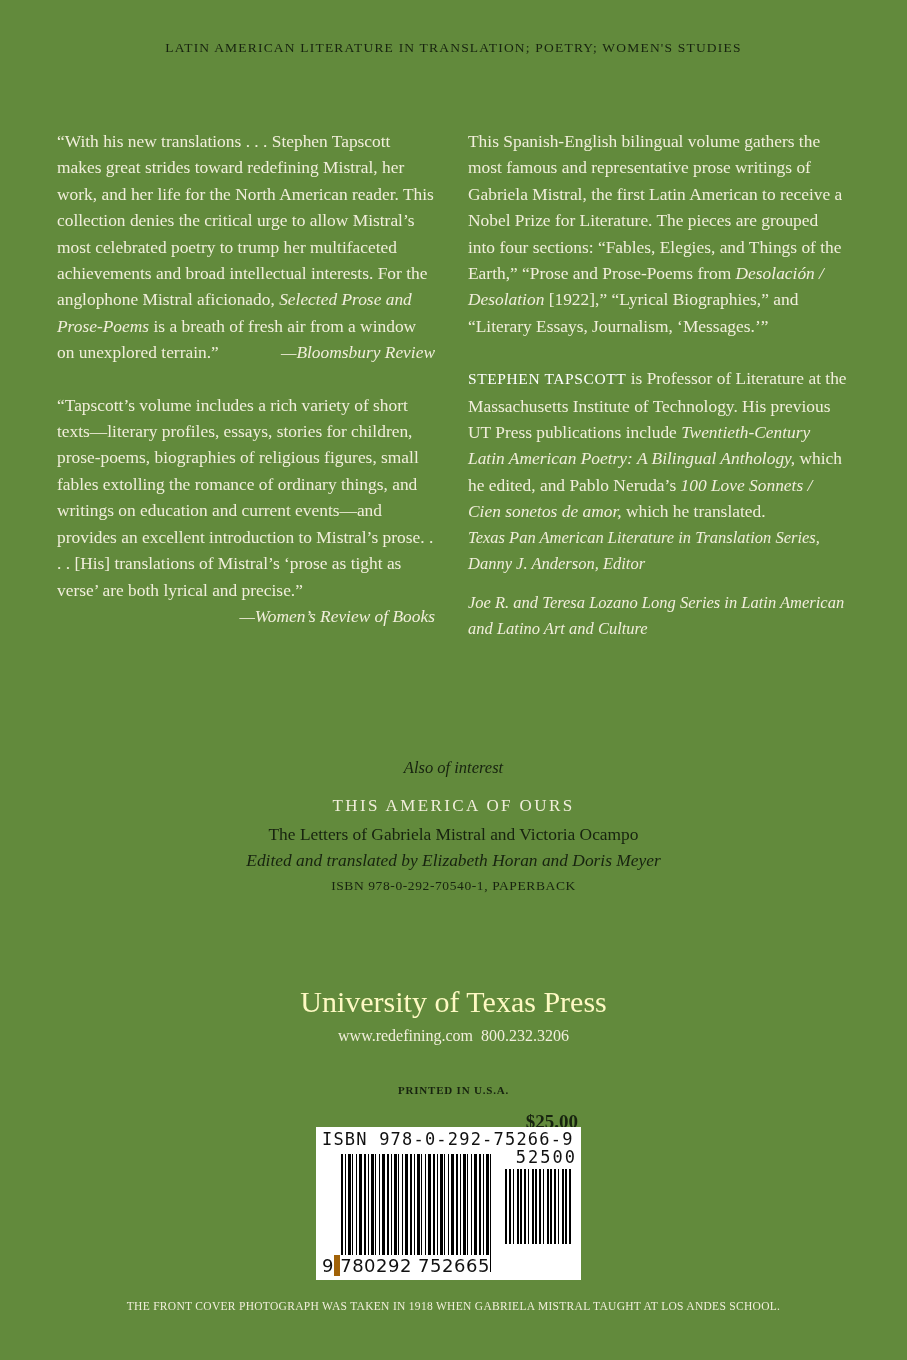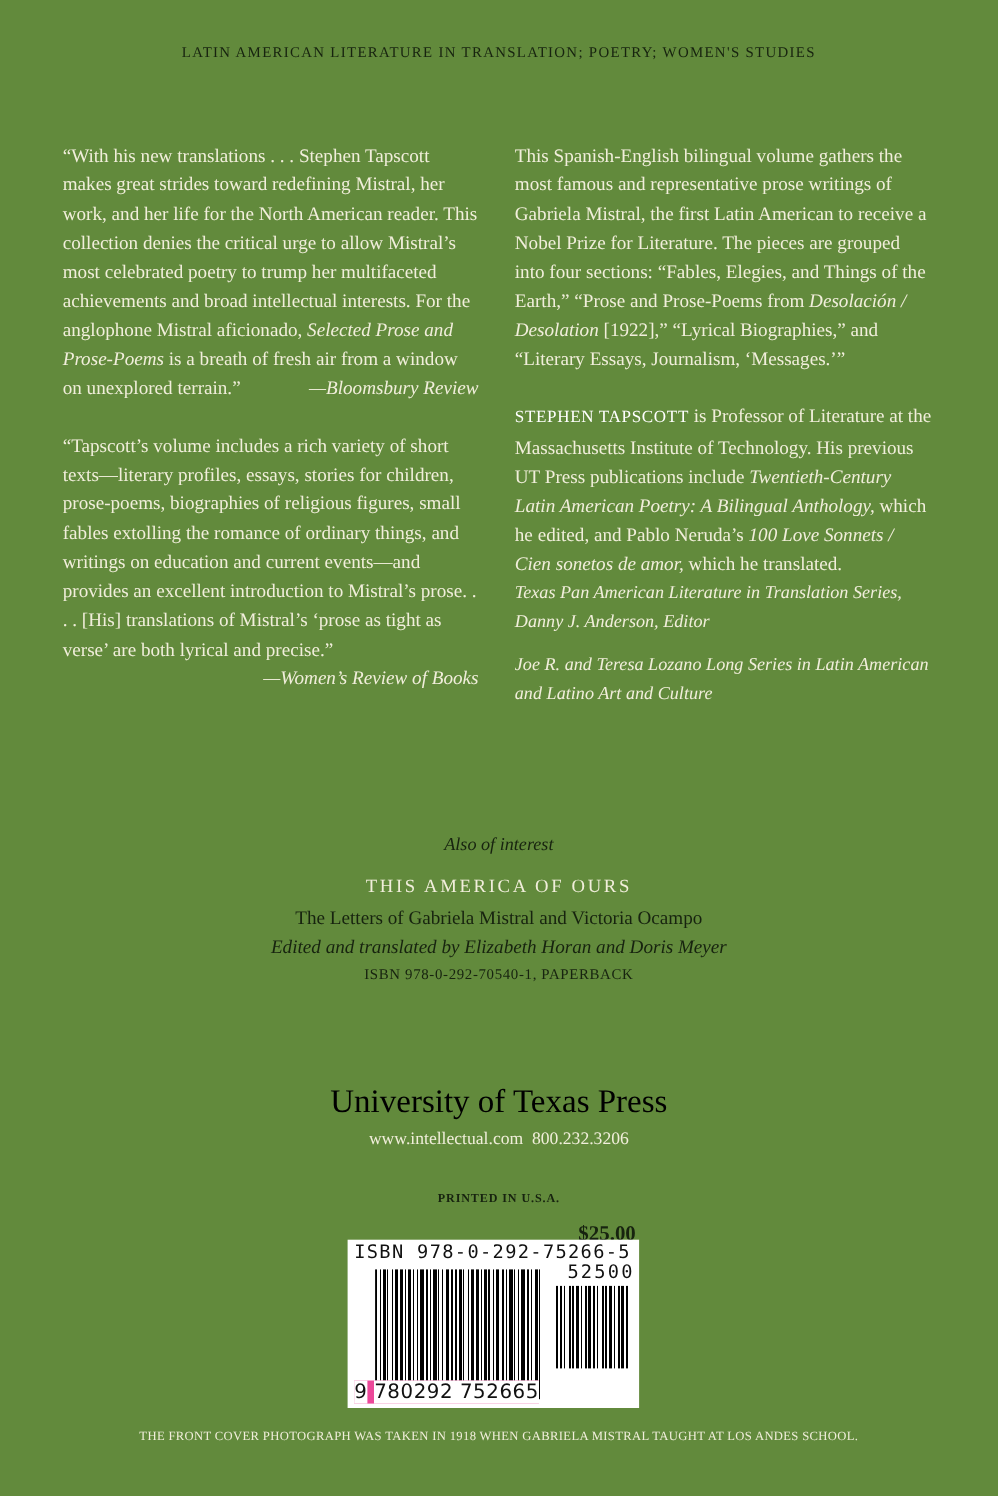--- a/index.html
+++ b/index.html
@@ -28,21 +28,21 @@
     .gap { height: 26px; }
     .sc { font-variant: small-caps; letter-spacing: 0.6px; color: #ffffff; text-transform: uppercase; font-size: 15.5px; }
     i, .it { font-style: italic; }
     .series p { margin: 0; font-style: italic; font-size: 16.5px; line-height: 26.4px; }
     .also { left: 0; width: 907px; text-align: center; color: #17230f; }
     .also-label { top: 758px; font-style: italic; font-size: 16.5px; }
     .also-title { top: 796px; font-size: 17px; letter-spacing: 2.4px; color: #f1eedb; }
     .also-sub { top: 824px; font-size: 17.4px; }
     .also-ed { top: 850px; font-size: 17.4px; font-style: italic; }
     .also-isbn { top: 878px; font-size: 13.5px; letter-spacing: 0.6px; }
-    .press { top: 985px; left: 0; width: 907px; text-align: center; font-size: 30px; color: #000000; }
+    .press { top: 985px; left: 0; width: 907px; text-align: center; font-size: 30px; color: #fef9c3; }
     .web { top: 1027px; left: 0; width: 907px; text-align: center; font-size: 16px; color: #f1eedb; }
     .printed { top: 1084px; left: 0; width: 907px; text-align: center; font-size: 11px; letter-spacing: 0.8px; color: #17230f; font-weight: bold; }
     .price { top: 1111px; left: 480px; width: 98px; text-align: right; font-size: 19px; font-weight: bold; color: #17230f; }
     .barcode-box {
       top: 1127px; left: 316px; width: 265px; height: 153px;
       background: #ffffff;
     }
     .bc-isbn {
       position: absolute; top: 2px; left: 6px; font-family: "DejaVu Sans Mono", monospace;
       font-size: 17px; color: #111; letter-spacing: 1.2px;
@@ -59,21 +59,21 @@
         #000 15px 16px, #fff 16px 18px, #000 18px 21px, #fff 21px 23px);
     }
     .bars-add {
       position: absolute; top: 42px; left: 189px; width: 66px; height: 75px;
       background: repeating-linear-gradient(90deg,
         #000 0 2px, #fff 2px 4px, #000 4px 6px, #fff 6px 8px,
         #000 8px 9px, #fff 9px 12px, #000 12px 14px, #fff 14px 15px);
     }
     .bc-num {
       position: absolute; bottom: 4px; left: 6px; font-family: "DejaVu Sans", sans-serif;
-      font-size: 18px; color: #111; background: #ec4899; letter-spacing: 0.5px;
+      font-size: 18px; color: #111; background: #a16207; letter-spacing: 0.5px;
     }
     .bc-num span { background: #fff; }
     .caption {
       top: 1300px; left: 0; width: 907px; text-align: center;
       font-size: 11.5px; letter-spacing: 0.3px; color: #f1eedb; text-transform: uppercase;
     }
   </style>
 </head>
 <body>
 
@@ -106,27 +106,27 @@
 </div>
 
 <div class="abs also also-label">Also of interest</div>
 <div class="abs also also-title">THIS AMERICA OF OURS</div>
 <div class="abs also also-sub">The Letters of Gabriela Mistral and Victoria Ocampo</div>
 <div class="abs also also-ed">Edited and translated by Elizabeth Horan and Doris Meyer</div>
 <div class="abs also also-isbn">ISBN 978-0-292-70540-1, PAPERBACK</div>
 
 <div class="abs press">University of Texas Press</div>
 <div class="abs web">
-  <span>www.intellectual.com</span>&nbsp;&nbsp;<span>800.232.3206</span>
+  <span>www.redefining.com</span>&nbsp;&nbsp;<span>800.232.3206</span>
 </div>
 <div class="abs printed">PRINTED IN U.S.A.</div>
 
 <div class="abs price">$25.00</div>
 <div class="abs barcode-box">
-  <div class="bc-isbn">ISBN 978-0-292-75266-5</div>
+  <div class="bc-isbn">ISBN 978-0-292-75266-9</div>
   <div class="bc-price">52500</div>
   <div class="bars-main"></div>
   <div class="bars-add"></div>
   <div class="bc-num">
     <span>9</span>&nbsp;<span>780292 752665</span>
   </div>
 </div>
 
 <div class="abs caption">THE FRONT COVER PHOTOGRAPH WAS TAKEN IN 1918 WHEN GABRIELA MISTRAL TAUGHT AT LOS ANDES SCHOOL.</div>
 

